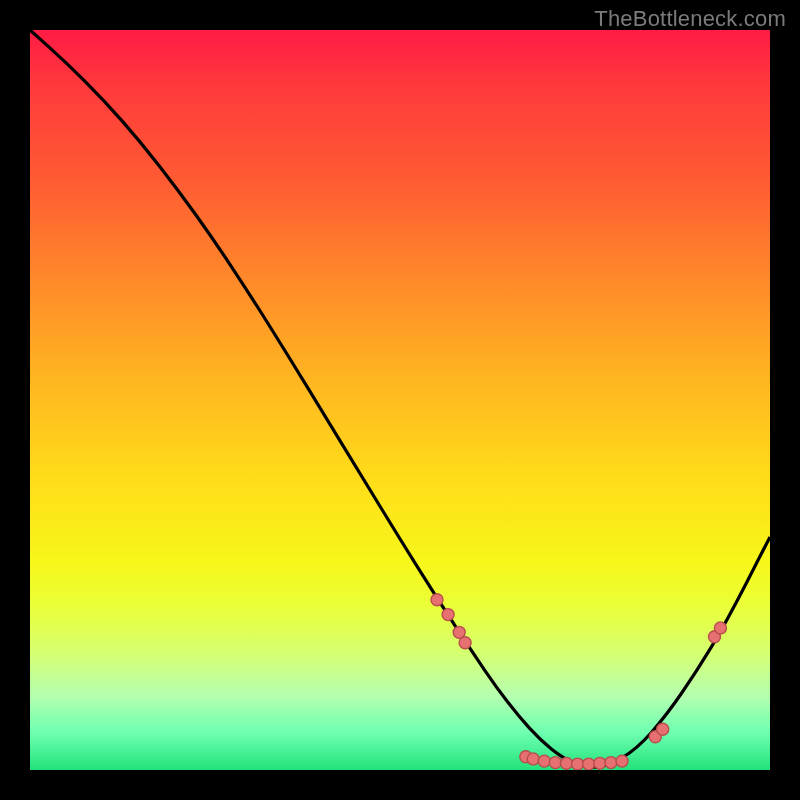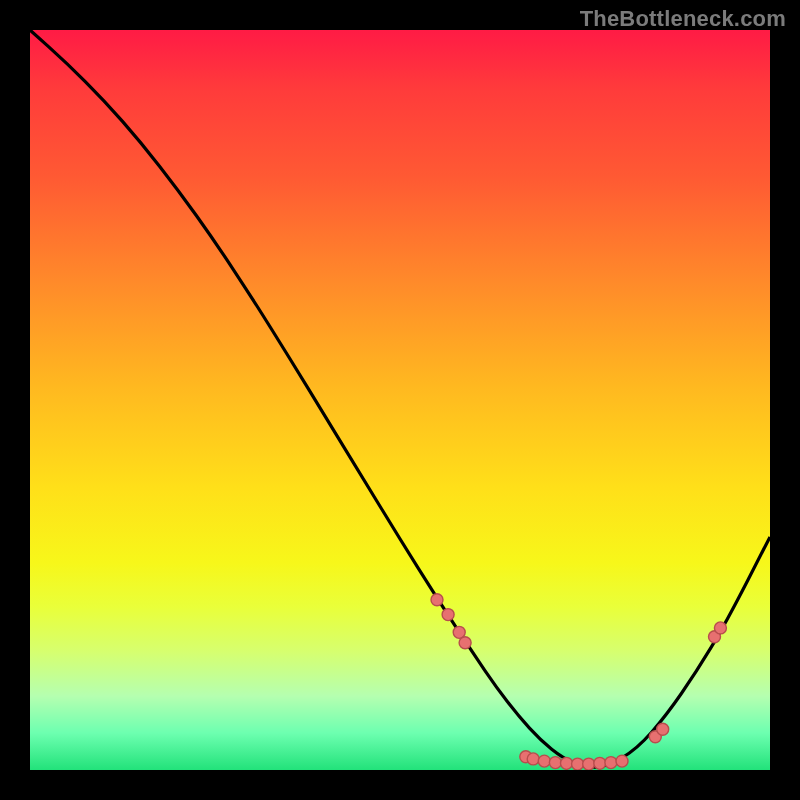--- a/index.html
+++ b/index.html
@@ -44,21 +44,21 @@
       #b5ffb0 90%,
       #6dffb0 95%,
       #22e27a 100%
     );
   }
   .watermark {
     position: absolute;
     top: 6px;
     right: 14px;
     color: #7b7b7b;
-    font-weight: bold;
+    font-weight: normal;
     font-size: 22px;
     letter-spacing: 0.2px;
     user-select: none;
   }
   svg.curve {
     position: absolute;
     inset: 0;
     width: 740px;
     height: 740px;
   }

